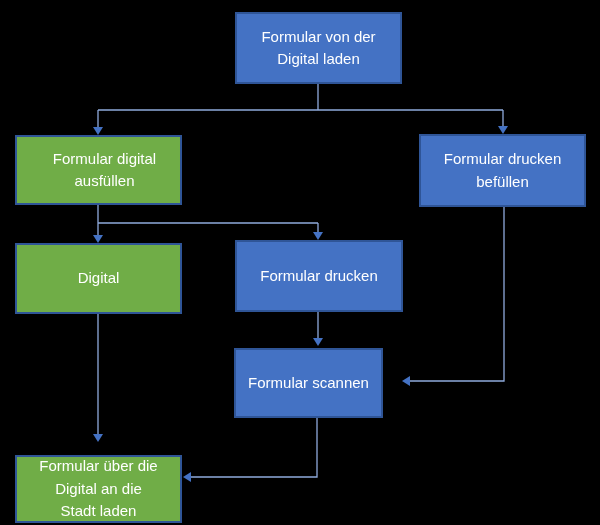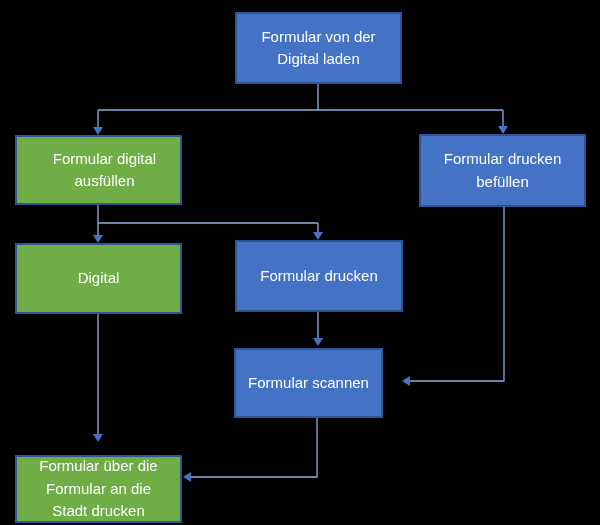--- a/index.html
+++ b/index.html
@@ -95,17 +95,17 @@
   <div class="node blue" style="left:235px; top:240px; width:168px; height:72px;">
     <span class="line">Formular drucken</span>
   </div>
 
   <div class="node blue" style="left:234px; top:348px; width:149px; height:70px;">
     <span class="line">Formular scannen</span>
   </div>
 
   <div class="node green" style="left:15px; top:442px; width:167px; height:68px;margin-top:13px;">
     <span class="line">Formular über die</span>
-    <span class="line">Formular an die</span>
-    <span class="line">Stadt drucken</span>
+    <span class="line">Digital an die</span>
+    <span class="line">Stadt laden</span>
   </div>
 
 </div>
 
 </body></html>

